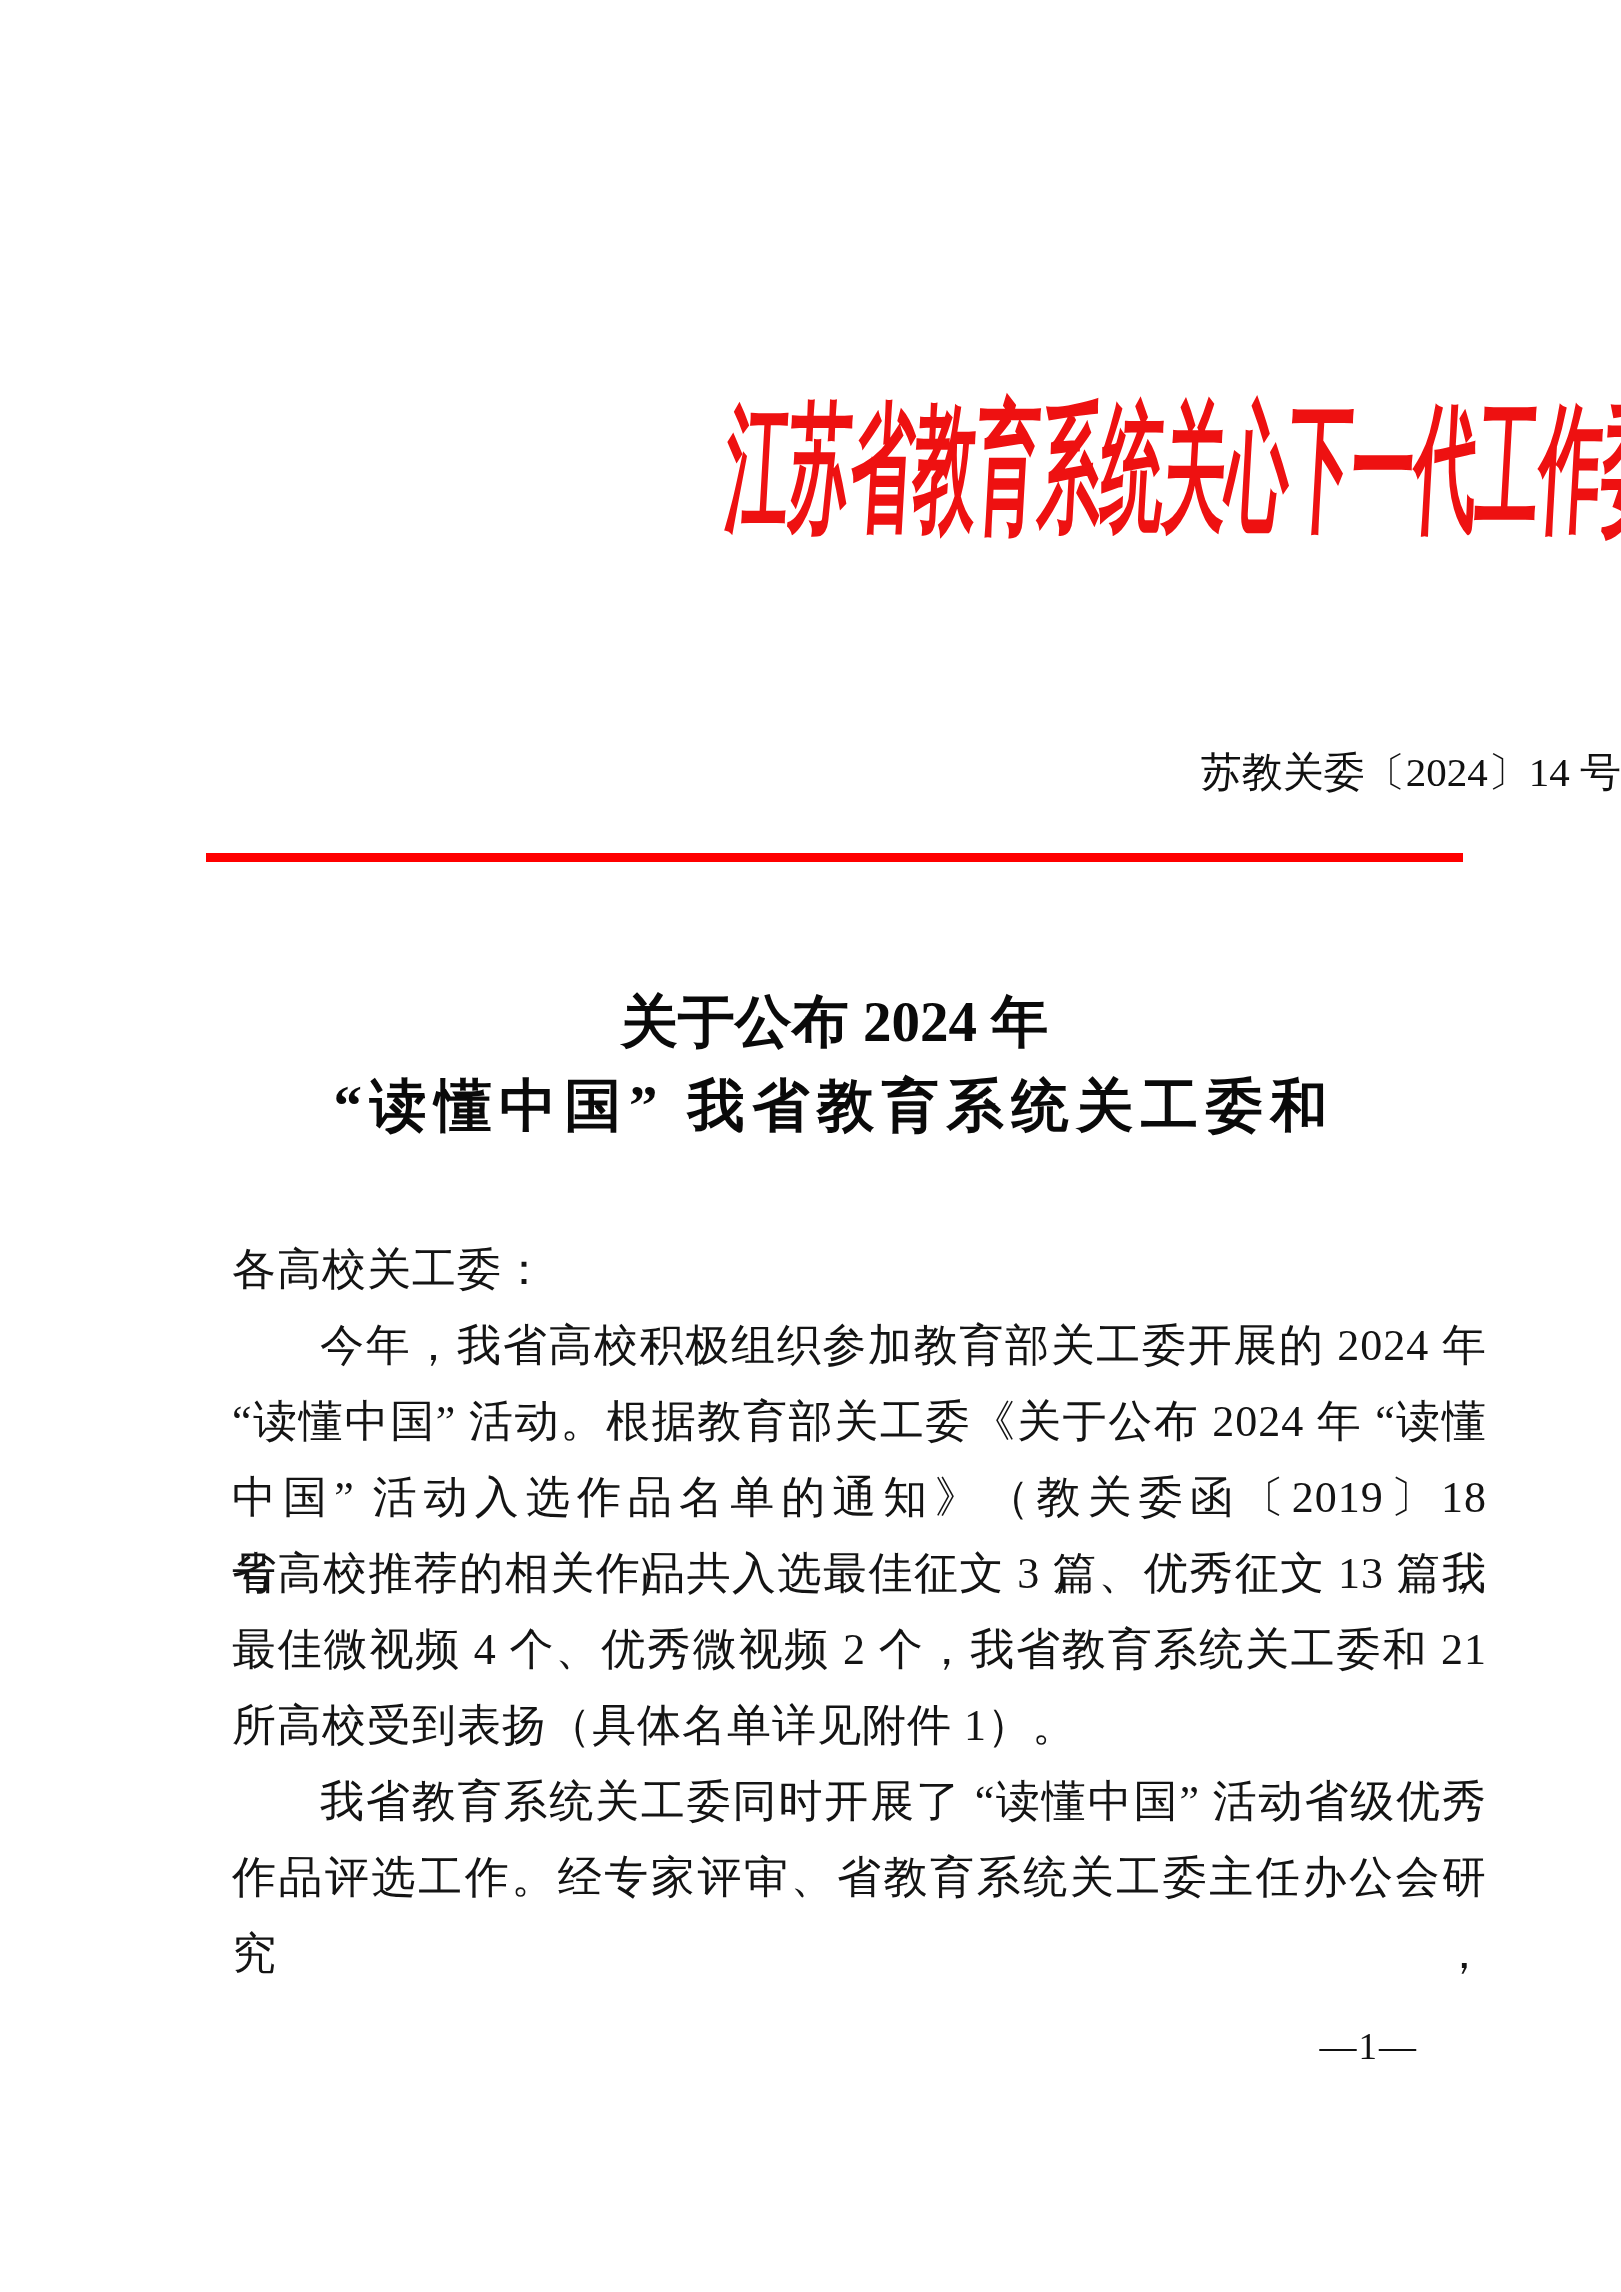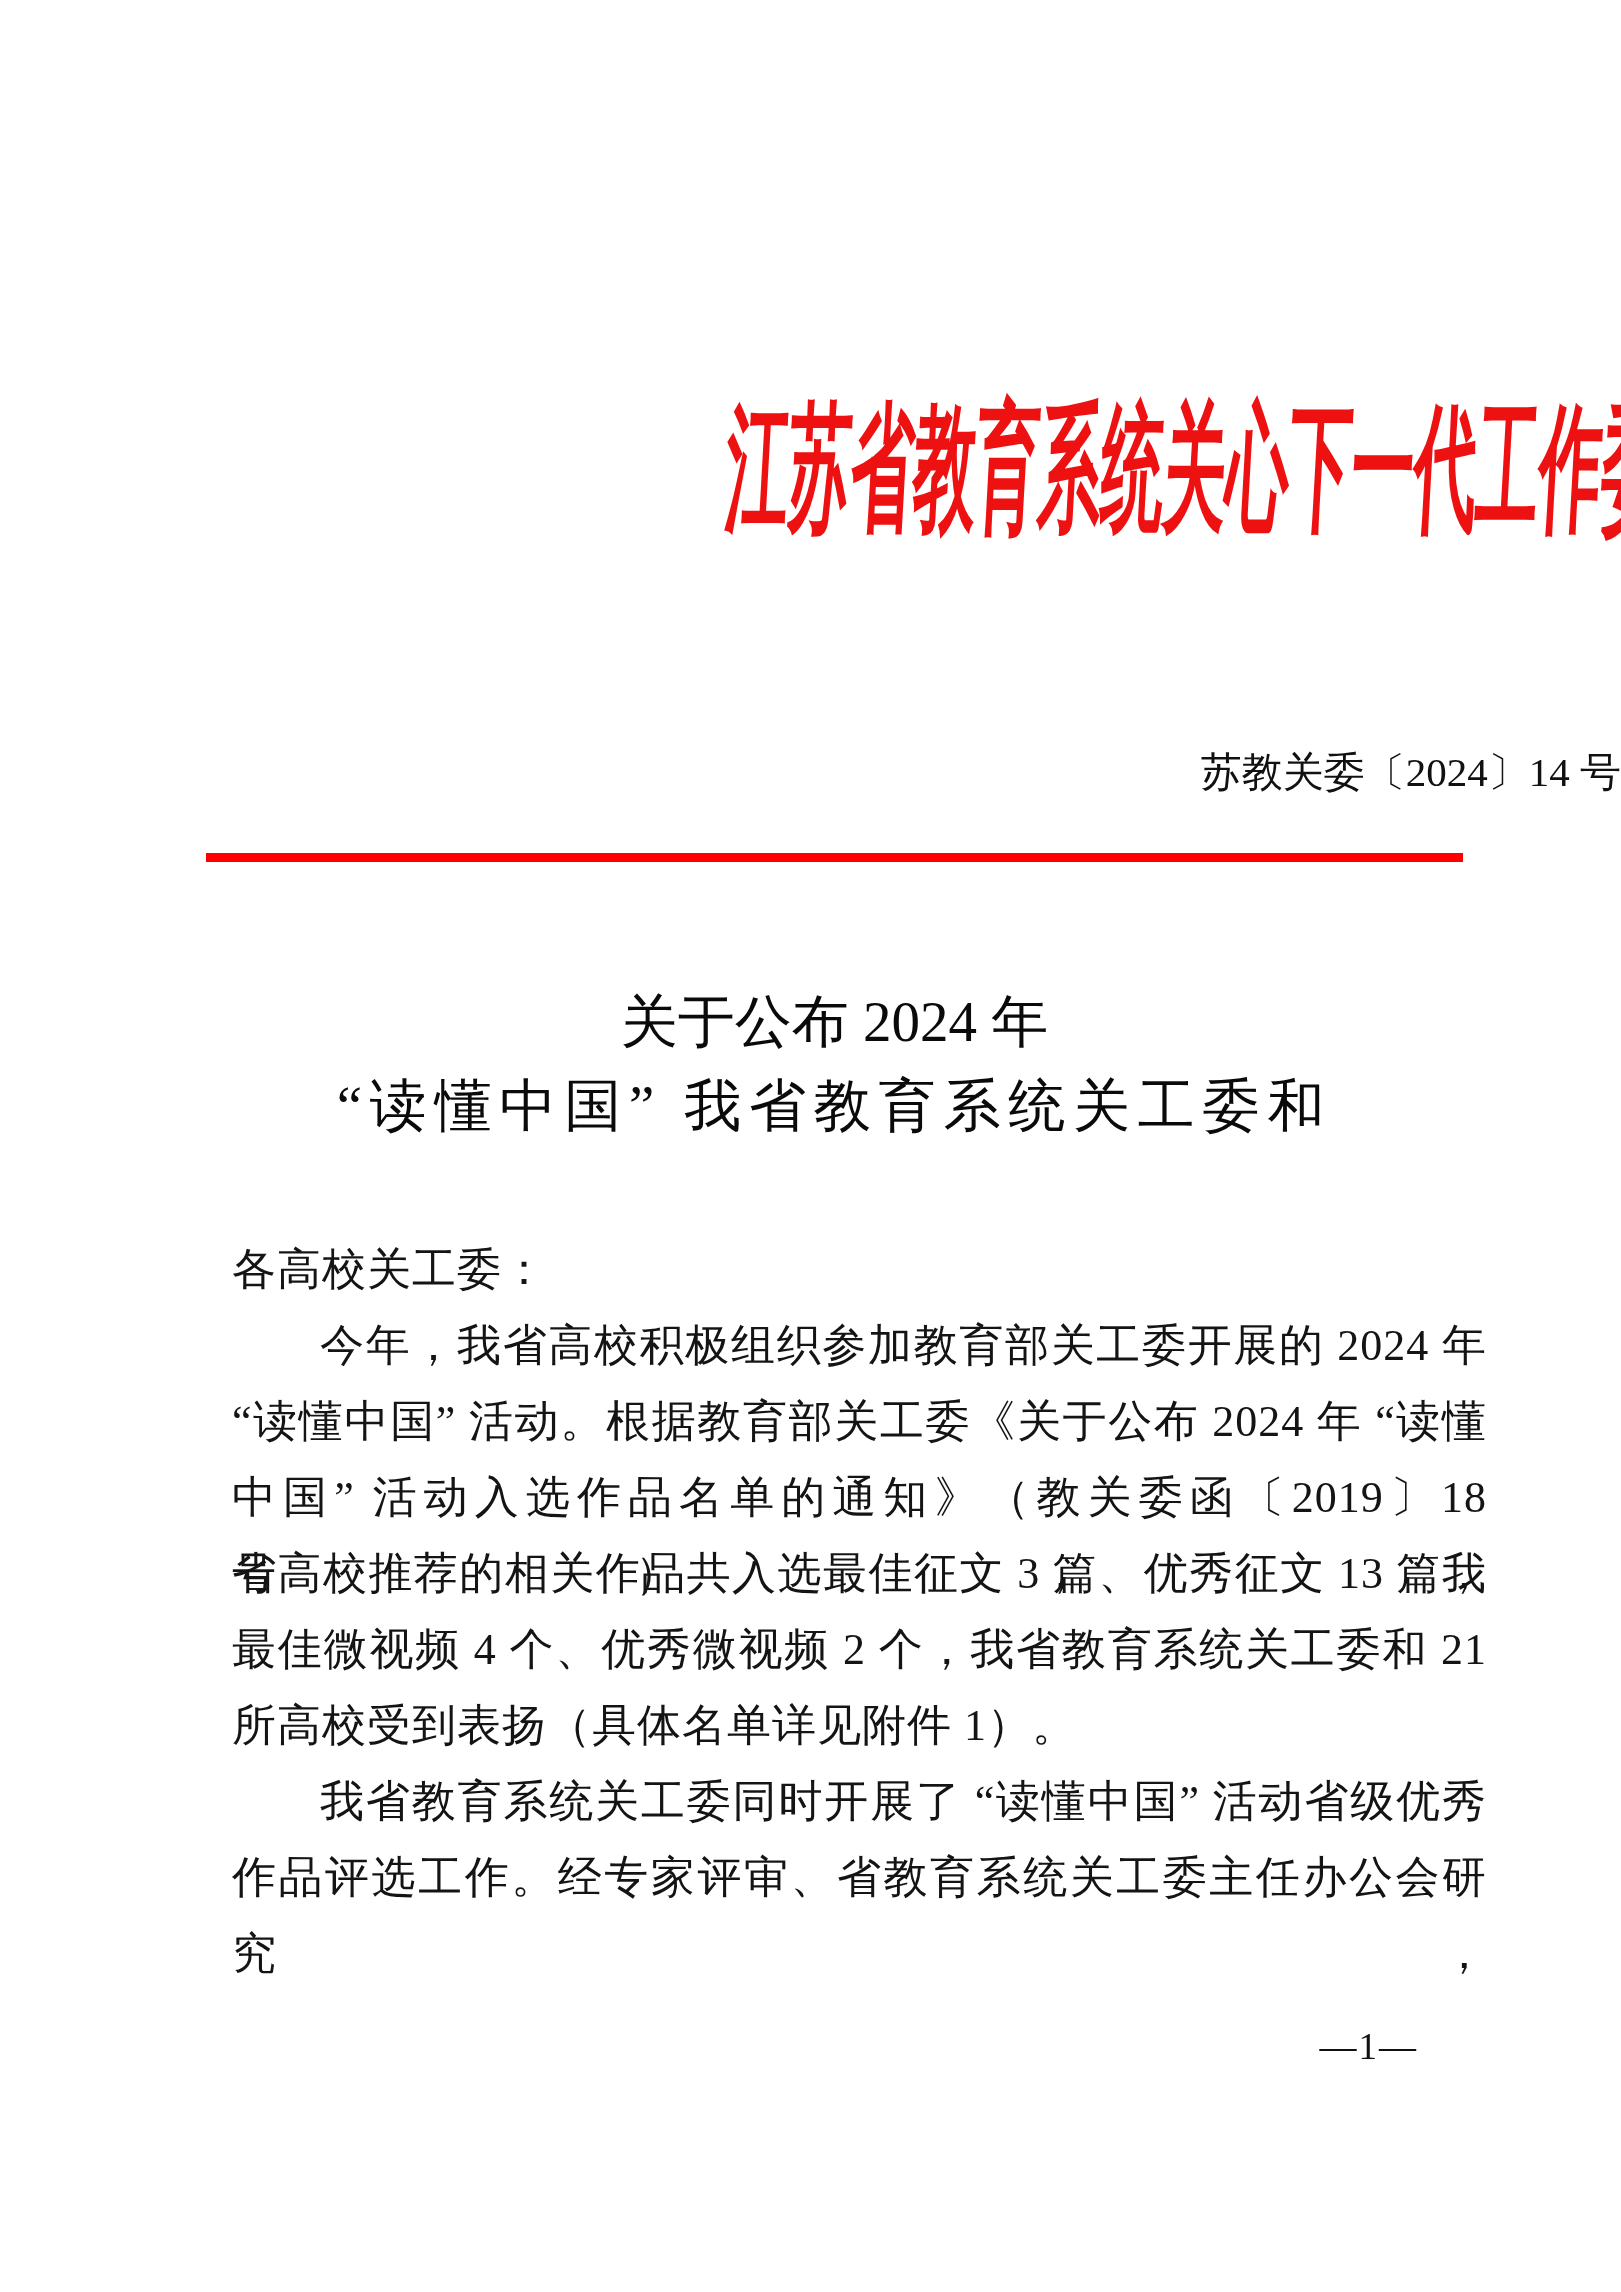--- a/index.html
+++ b/index.html
@@ -58,21 +58,21 @@
     background: #ff0000;
   }
 
   
   .notice-title {
     position: absolute;
     left: 206px;
     top: 980px;
     width: 1257px;
     text-align: center;
-    font-weight: 400;
+    font-weight: 700;
     font-size: 57px;
     line-height: 84px;
     color: #0a0a0a;
   }
   .notice-title .t2 {
     letter-spacing: 7.8px;
   }
 
   
   .body-text {

